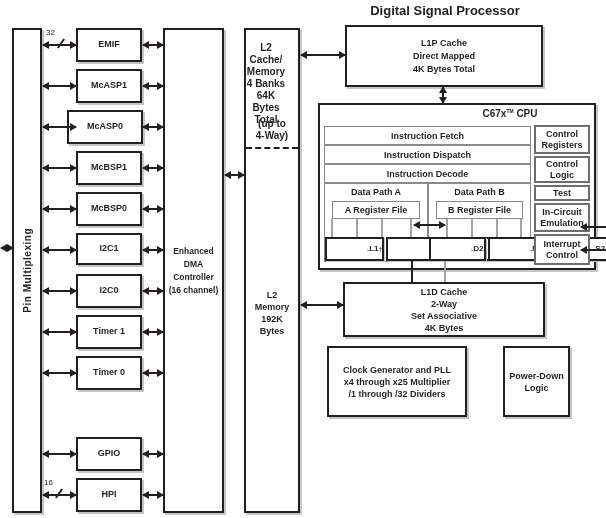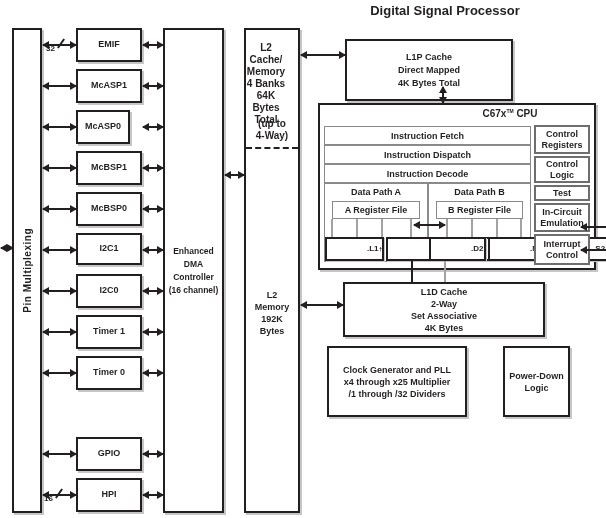--- a/index.html
+++ b/index.html
@@ -37,21 +37,21 @@
     border-top:4px solid transparent;border-bottom:4px solid transparent;border-left:7px solid #231f20;}
   
   .va{position:absolute;width:2px;background:#231f20;}
   .va.au::before{content:"";position:absolute;top:-1px;left:-3px;width:0;height:0;
     border-left:4px solid transparent;border-right:4px solid transparent;border-bottom:7px solid #231f20;}
   .va.ad::after{content:"";position:absolute;bottom:-1px;left:-3px;width:0;height:0;
     border-left:4px solid transparent;border-right:4px solid transparent;border-top:7px solid #231f20;}
   .cline{position:absolute;width:2px;background:#a3a3a3;}
   .dline{position:absolute;width:2px;background:#231f20;}
   .slash{position:absolute;width:2px;height:11px;background:#231f20;transform:rotate(35deg);}
-  .buslabel{position:absolute;font-weight:bold;font-size:8px;margin-top:16px;}
+  .buslabel{position:absolute;font-weight:normal;font-size:8px;}
   .dash{position:absolute;border-top:2px dashed #231f20;height:0;}
   .vertlabel{writing-mode:vertical-rl;transform:rotate(180deg);font-weight:bold;font-size:10px;letter-spacing:0.5px;}
   .ubox{
     box-sizing:border-box;flex:1;border:2px solid #231f20;background:#fff;
     box-shadow:1px 1px 0 #c6c6c6;
     display:flex;align-items:center;justify-content:center;
     font-size:8px;font-weight:bold;line-height:1;padding-left:40px;
   }
   .ubox sup{font-size:6px;line-height:0;margin-left:0.5px;}
   .units{position:absolute;display:flex;gap:2px;}
@@ -69,21 +69,21 @@
 </div>
 
 <div class="ha al ar" style="left:1px;top:247px;width:12px"></div>
 
 <div class="box" style="left:76px;top:28px;width:66px;height:34px">
     <span>EMIF</span>
   </div>
 <div class="box" style="left:76px;top:69px;width:66px;height:34px">
     <span>McASP1</span>
   </div>
-<div class="box" style="left:76px;top:110px;width:54px;height:34px">
+<div class="box" style="left:67px;top:110px;width:76px;height:34px">
     <span>McASP0</span>
   </div>
 <div class="box" style="left:76px;top:151px;width:66px;height:34px">
     <span>McBSP1</span>
   </div>
 <div class="box" style="left:76px;top:192px;width:66px;height:34px">
     <span>McBSP0</span>
   </div>
 <div class="box" style="left:76px;top:233px;width:66px;height:32px">
     <span>I2C1</span>
@@ -149,21 +149,21 @@
 <div class="txt pre" style="left:244px;top:118px;width:56px;font-size:10px;line-height:12px">(up to
 4-Way)</div>
 <div class="dash" style="left:246px;top:147px;width:52px"></div>
 <div class="txt pre" style="left:244px;top:289px;width:56px;font-size:9px;line-height:12px">L2
 Memory
 192K
 Bytes</div>
 
 <div class="ha al ar" style="left:225px;top:174px;width:19px"></div>
 
-<div class="box pre" style="left:345px;top:39px;width:168px;height:62px">
+<div class="box pre" style="left:345px;top:25px;width:198px;height:62px">
   <span class="pre" style="line-height:13px">L1P Cache
 Direct Mapped
 4K Bytes Total</span>
 </div>
 
 <div class="ha al ar" style="left:301px;top:54px;width:44px"></div>
 
 <div class="va au ad" style="left:442px;top:87px;height:16px"></div>
 
 <div class="box" style="left:318px;top:103px;width:278px;height:167px"></div>

